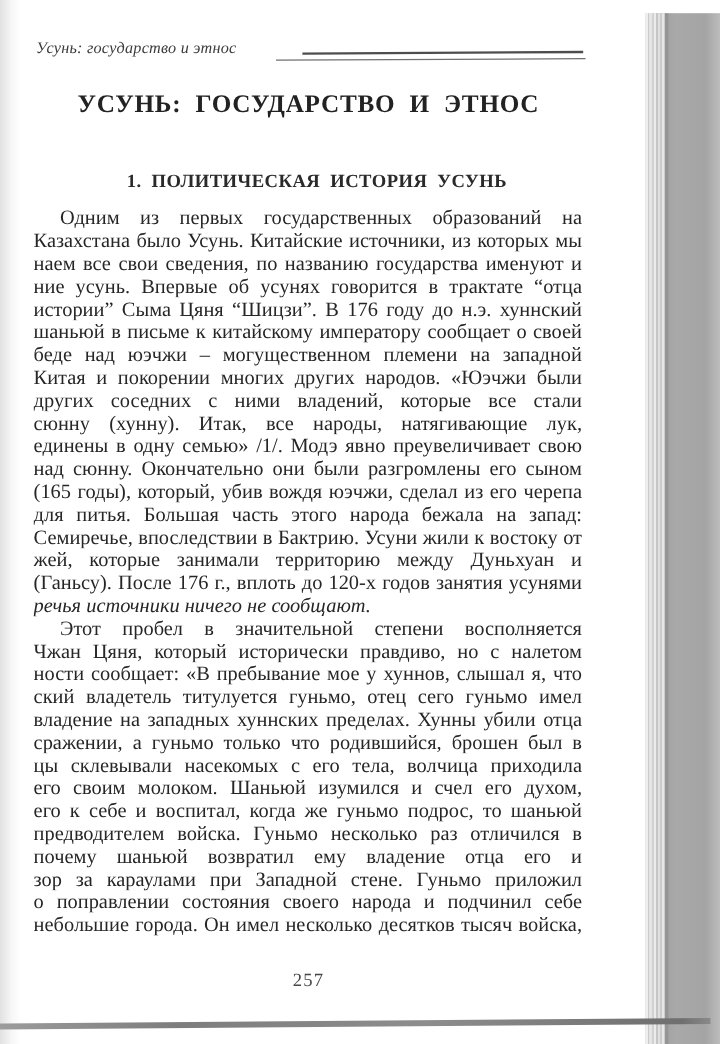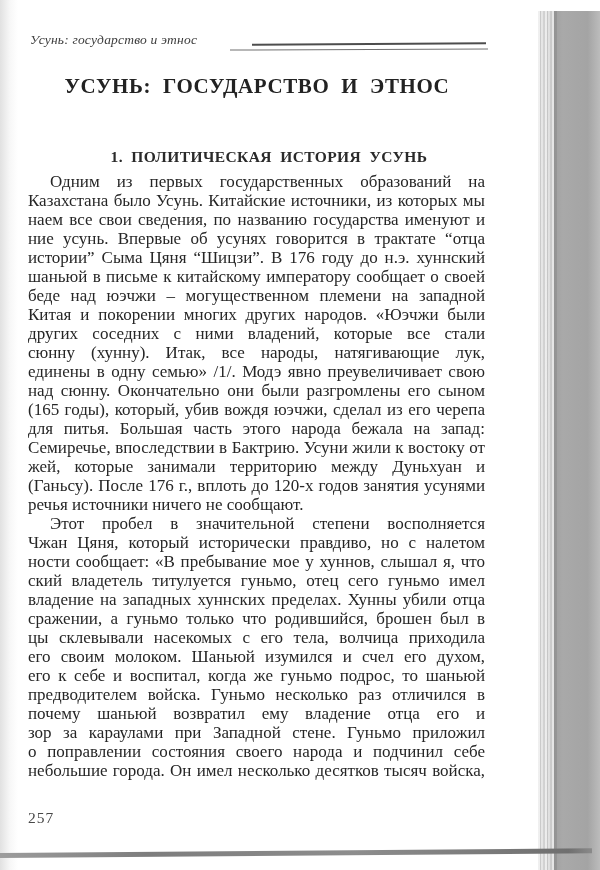--- a/index.html
+++ b/index.html
@@ -58,40 +58,40 @@
   .body-text{
     position:absolute;left:28px;top:172px;width:457px;
     font-size:17px;color:#262626;
   }
   .line{
     height:19px;line-height:19px;
     text-align:justify;text-align-last:justify;
     overflow:hidden;
   }
   .line.first{text-indent:22px;}
-  .line.last{text-align-last:left;}
+  .line.last{text-align-last:left;font-style:italic;}
 
   .page-number{
     position:absolute;left:28px;top:809px;width:458px;
-    text-align:left;font-size:15.5px;color:#474747;letter-spacing:1px;
+    text-align:center;font-size:15.5px;color:#474747;letter-spacing:1px;
   }
 </style>
 </head>
 <body>
 
 <div class="scan">
 
   <div class="edge-left"></div>
 
   <div class="running-head">Усунь: государство и этнос</div>
   <div class="rule-a"></div>
   <div class="rule-b"></div>
 
   <h1 class="title" style="margin:0;">УСУНЬ: ГОСУДАРСТВО И ЭТНОС</h1>
-  <h2 class="section" style="margin:12px;">1. ПОЛИТИЧЕСКАЯ ИСТОРИЯ УСУНЬ</h2>
+  <h2 class="section" style="margin:7px;">1. ПОЛИТИЧЕСКАЯ ИСТОРИЯ УСУНЬ</h2>
 
   <div class="body-text">
       <div class="line first">Одним из первых государственных образований на территории</div>
       <div class="line">Казахстана было Усунь. Китайские источники, из которых мы чер-</div>
       <div class="line">наем все свои сведения, по названию государства именуют и населе-</div>
       <div class="line">ние усунь. Впервые об усунях говорится в трактате “отца китайской</div>
       <div class="line">истории” Сыма Цяня “Шицзи”. В 176 году до н.э. хуннский Модэ-</div>
       <div class="line">шаньюй в письме к китайскому императору сообщает о своей по-</div>
       <div class="line">беде над юэчжи – могущественном племени на западной границе</div>
       <div class="line">Китая и покорении многих других народов. «Юэчжи были истре-</div>

